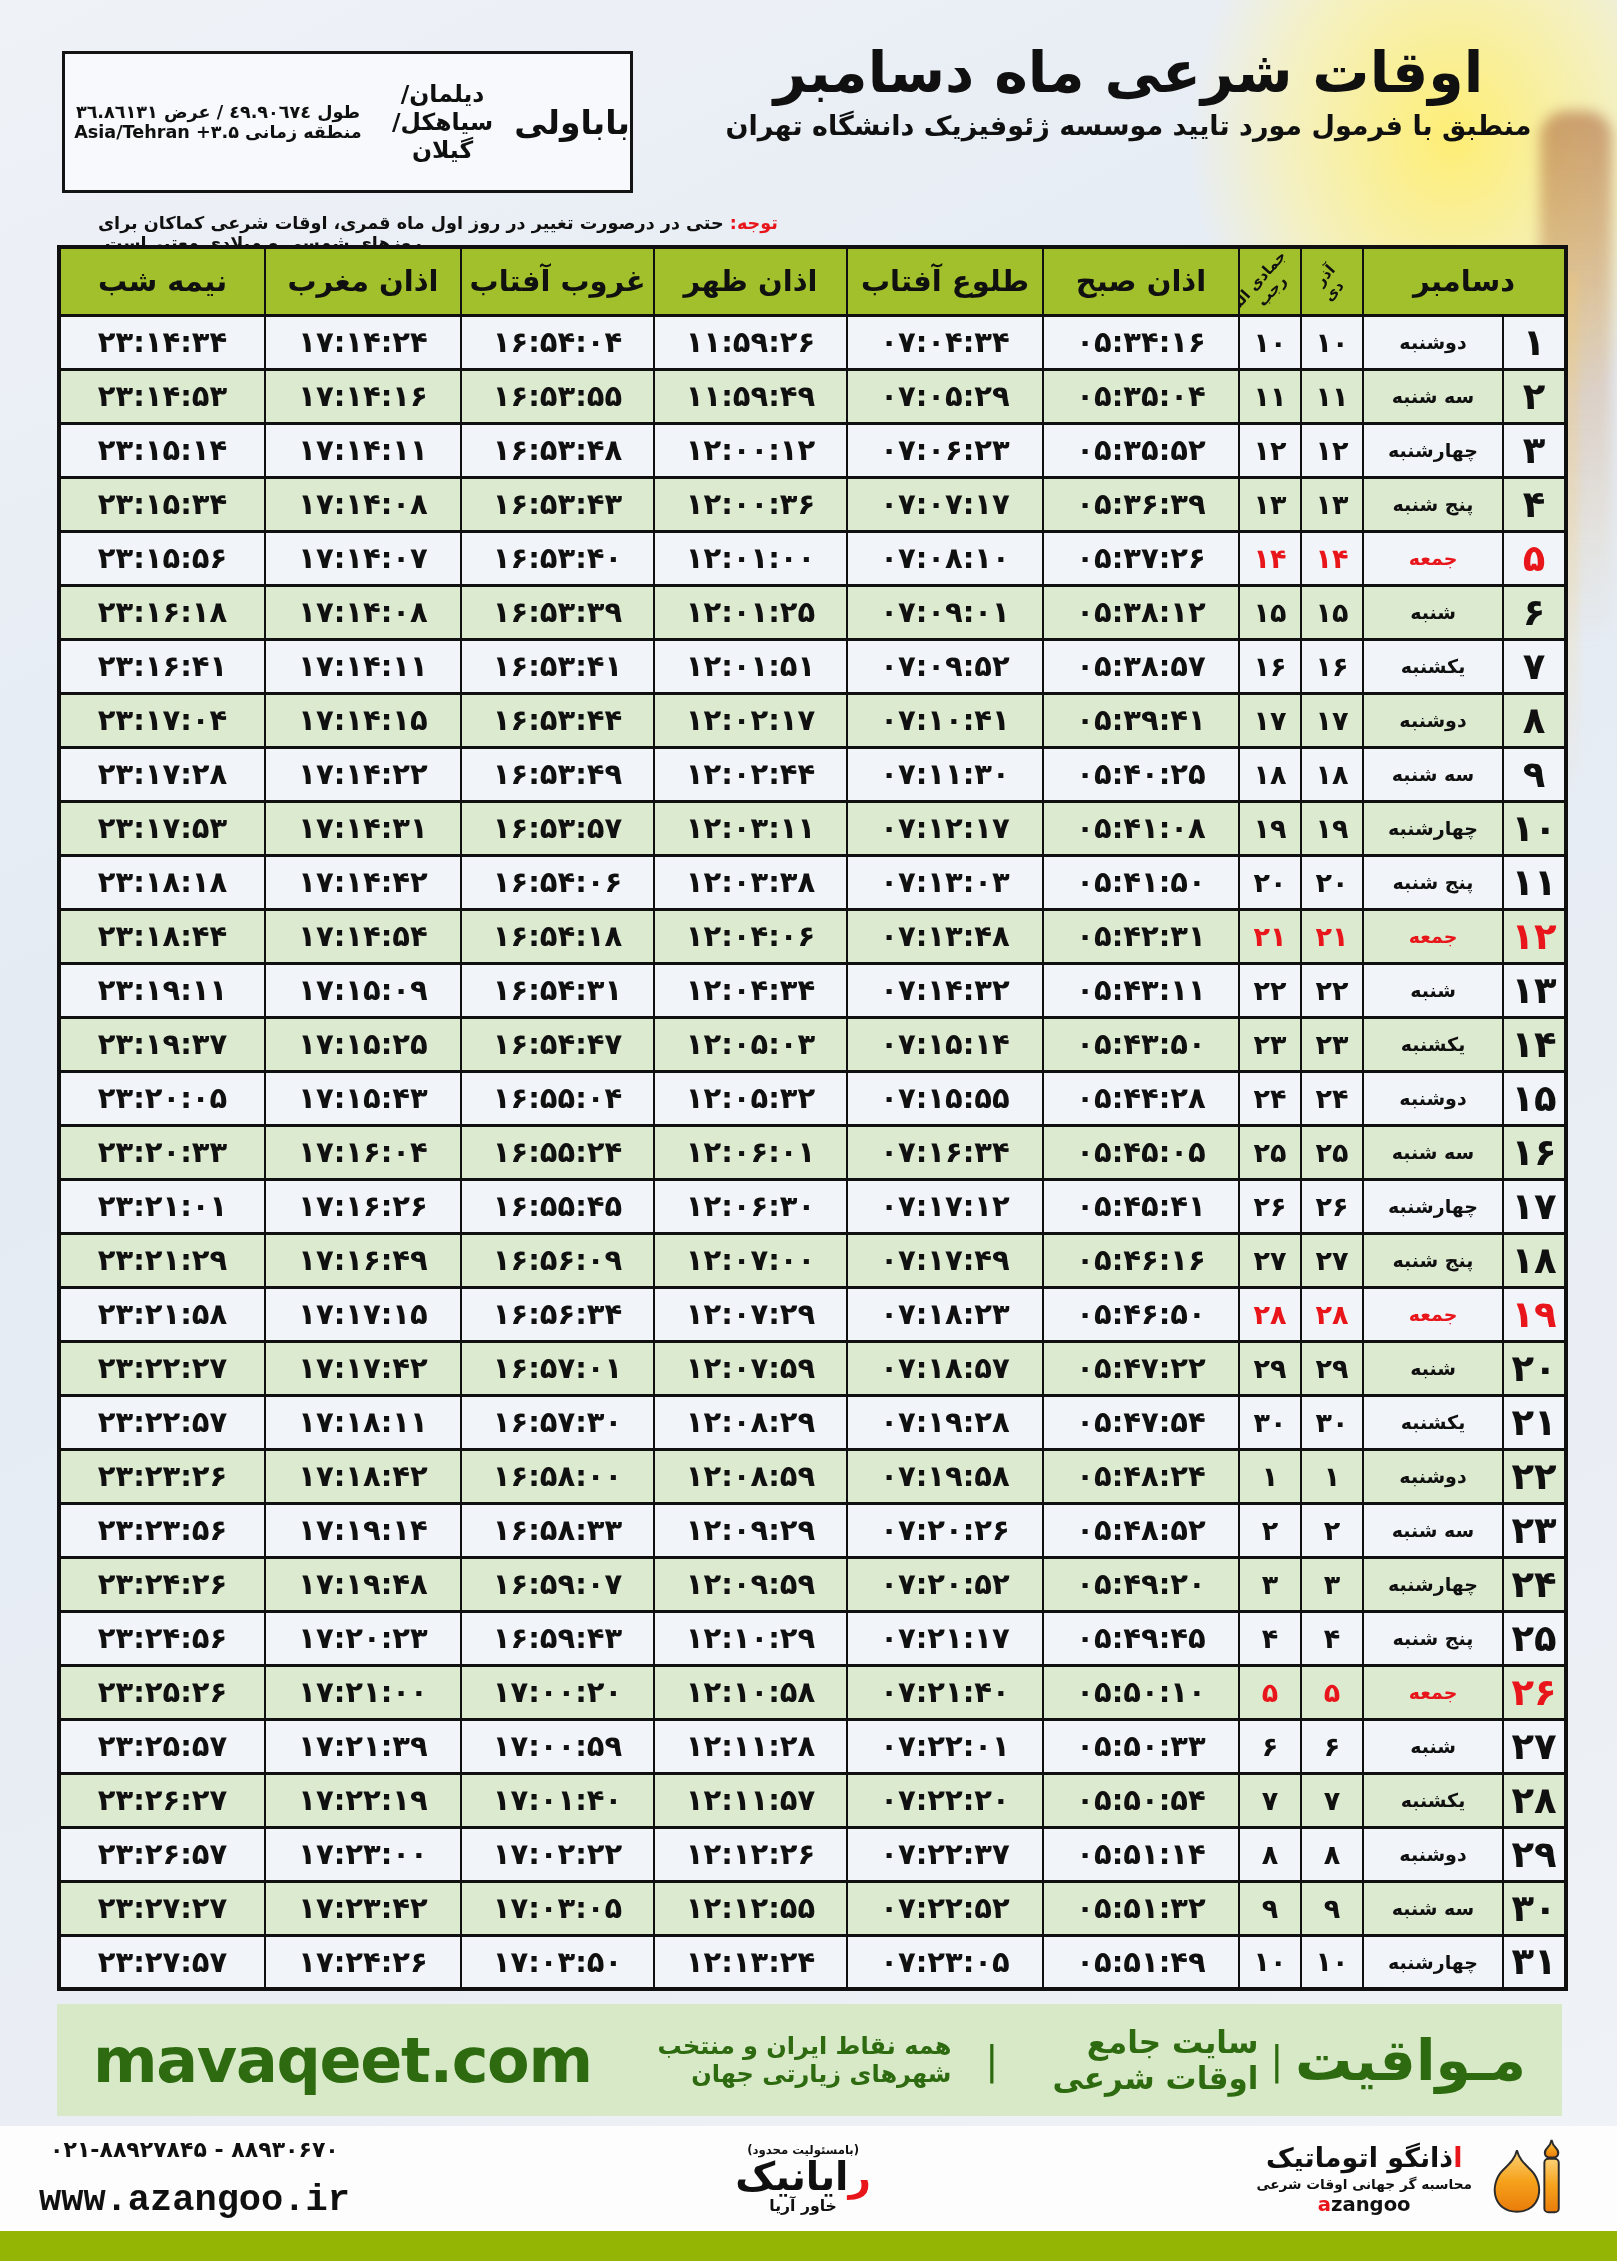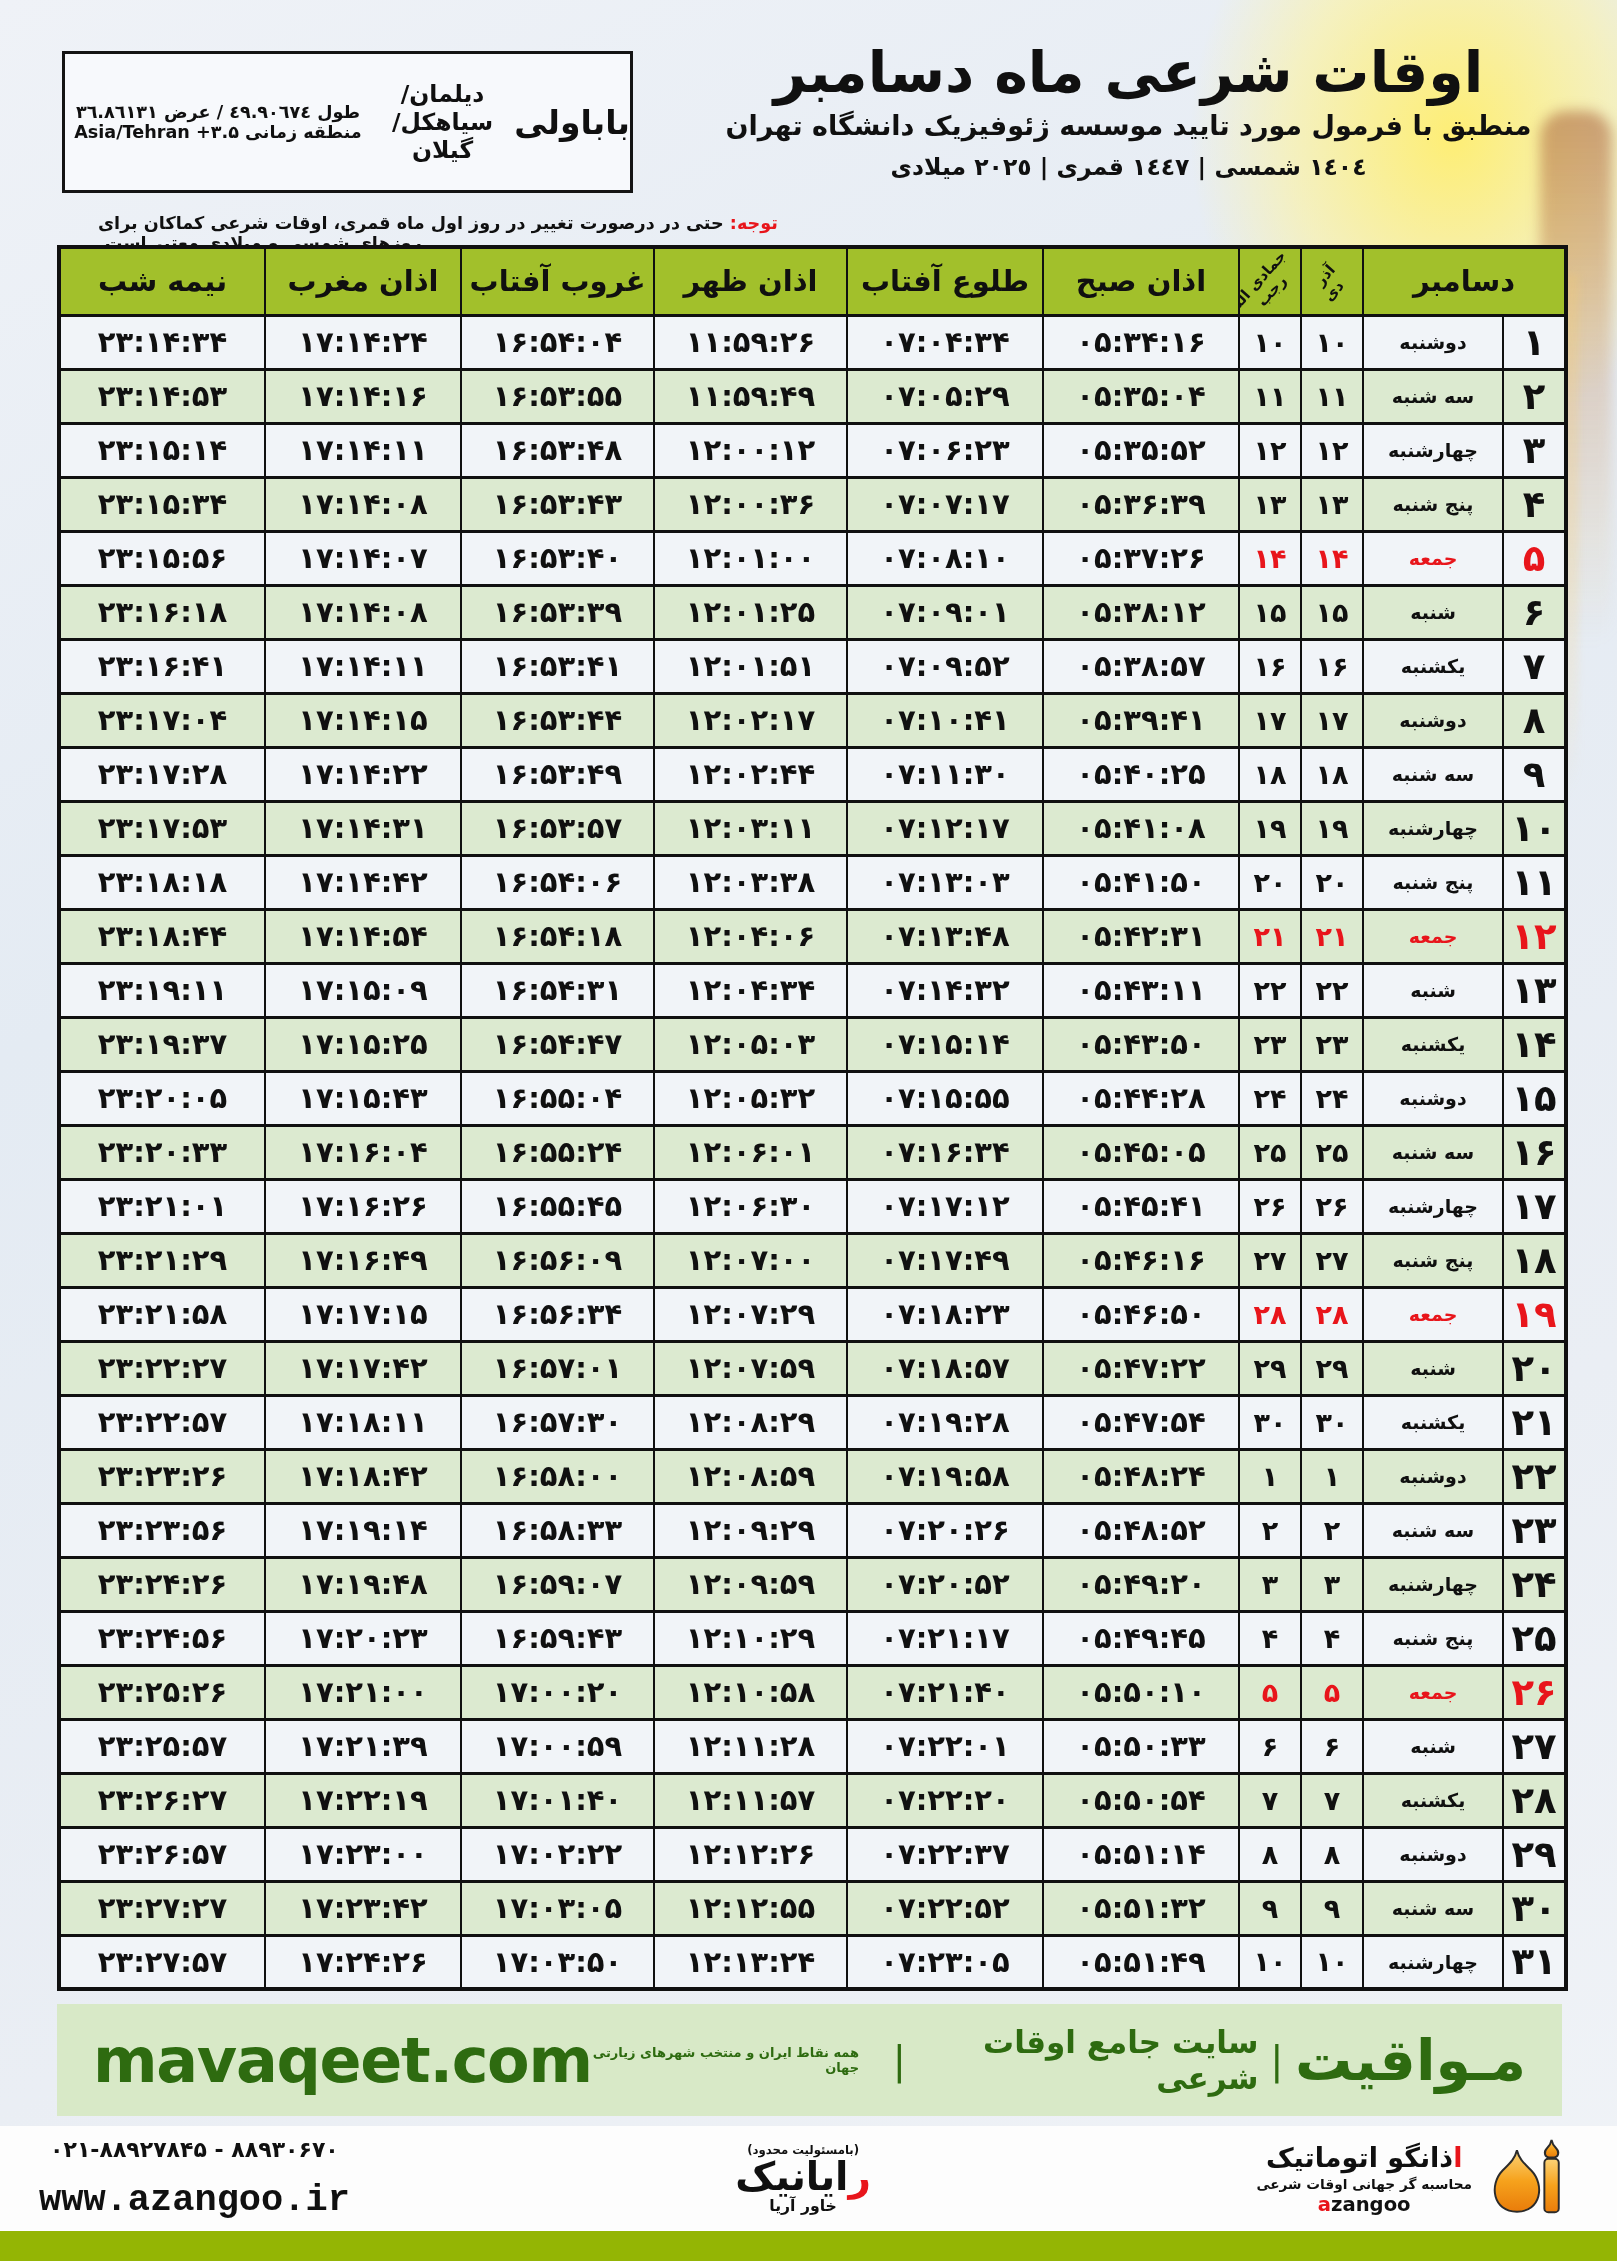--- a/index.html
+++ b/index.html
@@ -64,21 +64,21 @@
   .diag{transform:rotate(-48deg);display:flex;flex-direction:column;gap:1.3px;
     font-size:15px;font-weight:700;line-height:1.05;white-space:nowrap;}
   .diag span:last-child{padding-right:11.7px;}
 
   
   .mavaqeet-bar{position:absolute;left:57px;top:2004px;width:1505px;height:112px;background:var(--bar-bg);
     display:flex;align-items:center;direction:rtl;padding:0 36px;color:var(--bar-text);}
   .mv-brand{font-size:57px;font-weight:900;}
   .mv-sep{font-size:39px;font-weight:400;margin:0 11.7px;}
   .mv-tag1{font-size:31px;font-weight:800;}
-  .mv-tag2{font-size:13px;font-weight:700;margin-right:22px;text-align:right;}
+  .mv-tag2{font-size:24px;font-weight:700;margin-right:22px;text-align:right;}
   .mv-url{font-size:62px;font-weight:800;margin-right:auto;direction:ltr;letter-spacing:-1.3px;}
 
   
   .footer{position:absolute;left:0;top:2126px;width:1618px;height:106px;background:#fdfdfd;
     display:flex;align-items:center;direction:rtl;padding:0 39px;justify-content:space-between;}
   .az-block{display:flex;align-items:center;gap:9px;direction:rtl;}
   .az-icon{width:98px;height:98px;flex:0 0 auto;}
   .az-texts{text-align:center;direction:rtl;}
   .az-title{font-size:27px;font-weight:900;white-space:nowrap;}
   .az-title .red{color:var(--red);}
@@ -108,21 +108,20 @@
 
   <div class="loc-box">
     <div class="loc-name">باباولی</div>
     <div class="loc-region">دیلمان/سیاهکل/گیلان</div>
     <div class="loc-coords">طول ٤٩.٩٠٦٧٤ / عرض ٣٦.٨٦١٣١ منطقه زمانی ۳.۵+ Asia/Tehran</div>
   </div>
 
   <div class="title-block">
     <div class="main-title">اوقات شرعی ماه دسامبر</div>
     <div class="sub-title">منطبق با فرمول مورد تایید موسسه ژئوفیزیک دانشگاه تهران</div>
-    <div class="cal-line">١٤٠٤ شمسی | ١٤٤٧ قمری | ٢٠٢٥ میلادی</div>
   </div>
 
   <div class="notice">
     <span class="notice-label">توجه:</span><span> حتی در درصورت تغییر در روز اول ماه قمری، اوقات شرعی کماکان برای روزهای شمسی و میلادی معتبر است.</span>
   </div>
 
   <div class="table-wrap">
     <table>
       <colgroup>
         <col style="width:63px">

